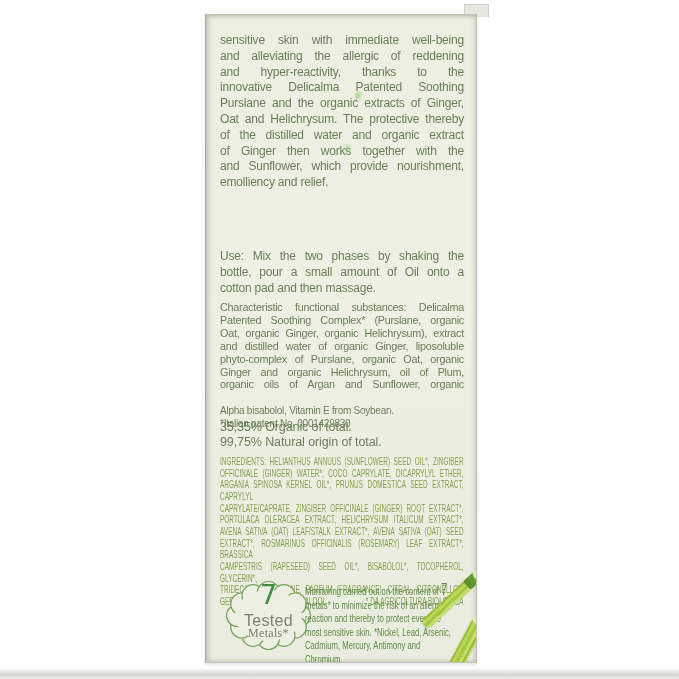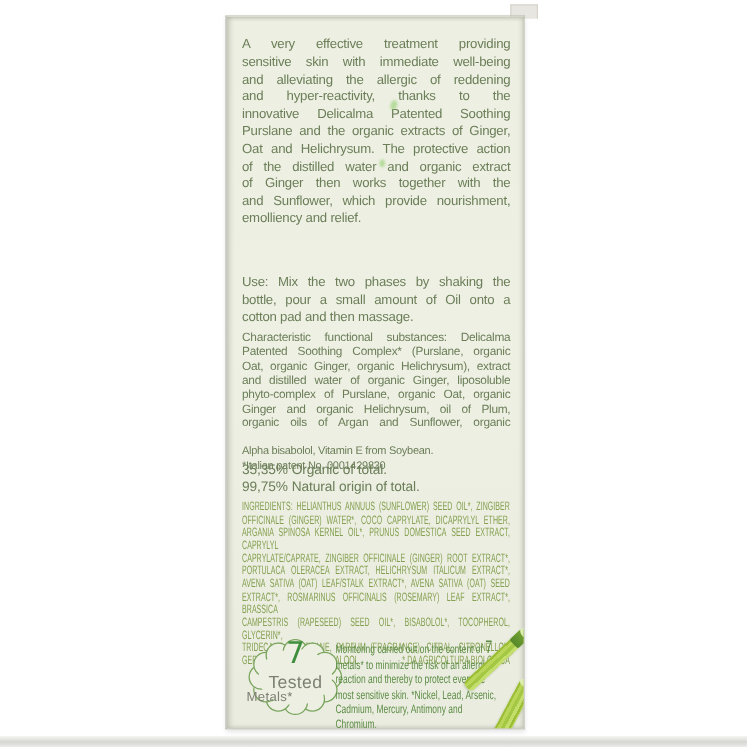--- a/index.html
+++ b/index.html
@@ -42,22 +42,22 @@
   .ingr-last{display:flex;justify-content:space-between;}
 
   
   .stamp{position:absolute;left:18px;top:564px;width:89px;height:73px;}
   .stamp svg{position:absolute;left:0;top:0;}
   .stamp-num{position:absolute;left:0;top:1px;width:100%;text-align:center;
              font-family:"DejaVu Sans",sans-serif;font-size:27px;line-height:30px;
              color:#3e8e3e;}
   .stamp-t1{position:absolute;left:0;top:33px;width:100%;text-align:center;
             font-size:16px;color:#7c8071;letter-spacing:.3px;}
-  .stamp-t2{position:absolute;left:0;top:47px;width:100%;
-            font-size:12px;color:#7c8071;letter-spacing:.3px;}
+  .stamp-t2{position:absolute;left:0;top:47px;width:100%;text-align:center;
+            font-size:12px;color:#7c8071;letter-spacing:.3px;font-family:Liberation Serif, serif;}
 
   .monit{position:absolute;left:99px;top:566px;width:212px;
          transform:scaleX(.70);transform-origin:left top;
          font-size:11px;line-height:13.6px;color:#5c8c45;}
   .monit .big7{font-size:16.5px;line-height:1;}
 
   
   .stem{position:absolute;border-radius:4px;
         background:repeating-linear-gradient(90deg,#9cbe37 0 2px,#b9d658 2px 5px,
                    #a5c844 5px 8px,#c3de6a 8px 11px);
@@ -77,27 +77,26 @@
 </style>
 </head>
 <body>
 
 <div class="floor"></div>
 <div class="tab"></div>
 
 <div class="panel">
 
   <div class="block desc jst endleft">
-      <div class="ln">A very effective treatment providing</div>
       <div class="ln">sensitive skin with immediate well-being</div>
       <div class="ln">and alleviating the allergic of reddening</div>
       <div class="ln">and hyper-reactivity, thanks to the</div>
       <div class="ln">innovative Delicalma Patented Soothing</div>
       <div class="ln">Purslane and the organic extracts of Ginger,</div>
-      <div class="ln">Oat and Helichrysum. The protective action</div>
+      <div class="ln">Oat and Helichrysum. The protective thereby</div>
       <div class="ln">of the distilled water and organic extract</div>
       <div class="ln">of Ginger then works together with the</div>
       <div class="ln">and Sunflower, which provide nourishment,</div>
       <div class="ln">emolliency and relief.</div>
     </div>
 
   <div class="block use jst endleft">
       <div class="ln">Use: Mix the two phases by shaking the</div>
       <div class="ln">bottle, pour a small amount of Oil onto a</div>
       <div class="ln">cotton pad and then massage.</div>

